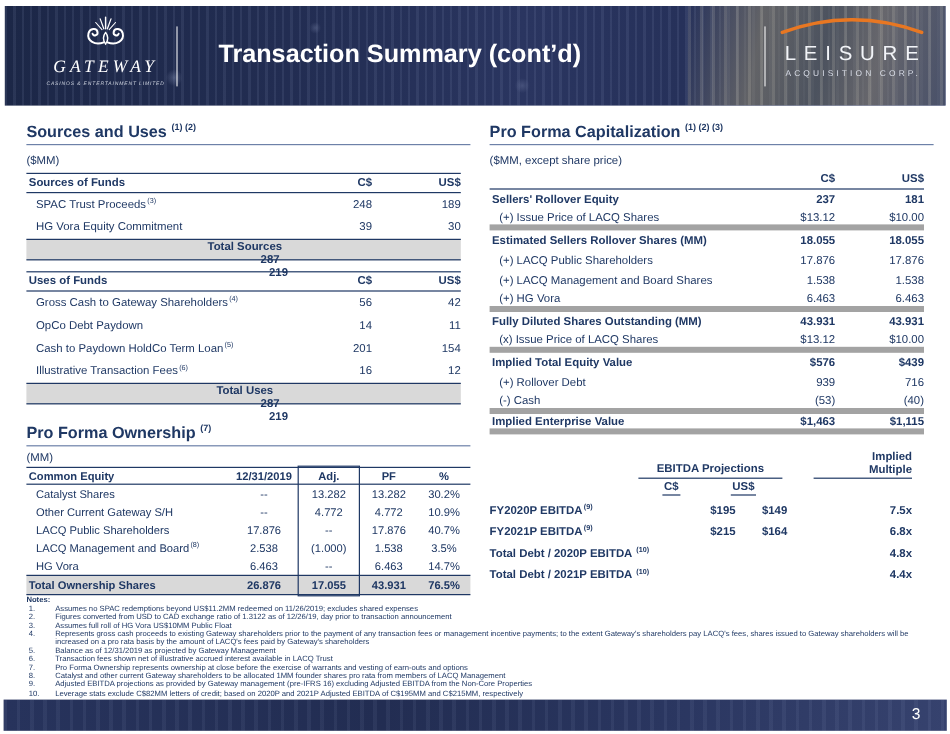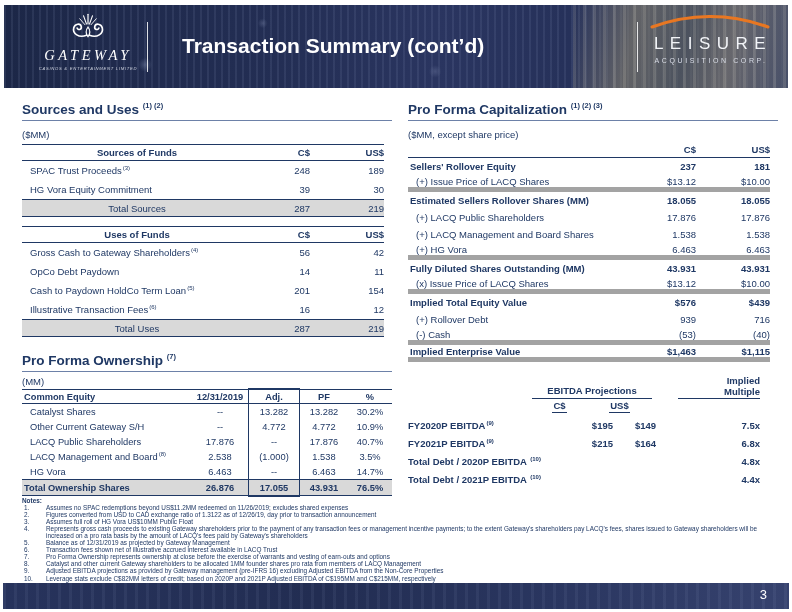--- a/index.html
+++ b/index.html
@@ -51,25 +51,25 @@
 
   .section-title { font-size:13.5px; font-weight:bold; color:#1F3864; }
   .section-title .tsup { font-size:7.5px; vertical-align:6px; font-weight:bold; }
   .section-rule { height:1px; background:#6d81a8; margin-top:3px; }
   .unit-label { font-size:9.5px; margin-top:8px; color:#1F3864; }
 
   
   .t { width:362px; font-size:9.5px; }
   .trow { display:flex; align-items:center; height:19px; }
   .trow .lbl { flex:1; padding-left:8px; white-space:nowrap; }
-  .trow .lbl.flush { padding-left:2px;text-align:center; }
+  .trow .lbl.flush { padding-left:2px; }
   .trow .cv { width:60px; text-align:right; }
   .trow .uv { width:74px; text-align:right; }
   .thead { font-weight:bold; border-top:1px solid #1F3864; border-bottom:1px solid #1F3864; height:17px; }
-  .ttotal { font-weight:normal; background:#D9D9D9; border-top:1px solid #1F3864; border-bottom:1px solid #1F3864; height:18px; }
+  .ttotal { font-weight:bold; background:#D9D9D9; border-top:1px solid #1F3864; border-bottom:1px solid #1F3864; height:18px;flex-direction:column; }
   .sup { font-size:6px; vertical-align:4px; margin-left:1px; }
 
   
   .own { position:relative; width:370px; font-size:9.3px; margin-top:2px; }
   .orow { display:flex; align-items:center; height:15px; }
   .orow .lbl { width:170px; padding-left:8px; white-space:nowrap; }
   .orow .c1 { width:56px; text-align:center; }
   .orow .c2 { width:52px; text-align:center; }
   .orow .c3 { width:48px; text-align:center; }
   .orow .c4 { width:44px; text-align:center; }

